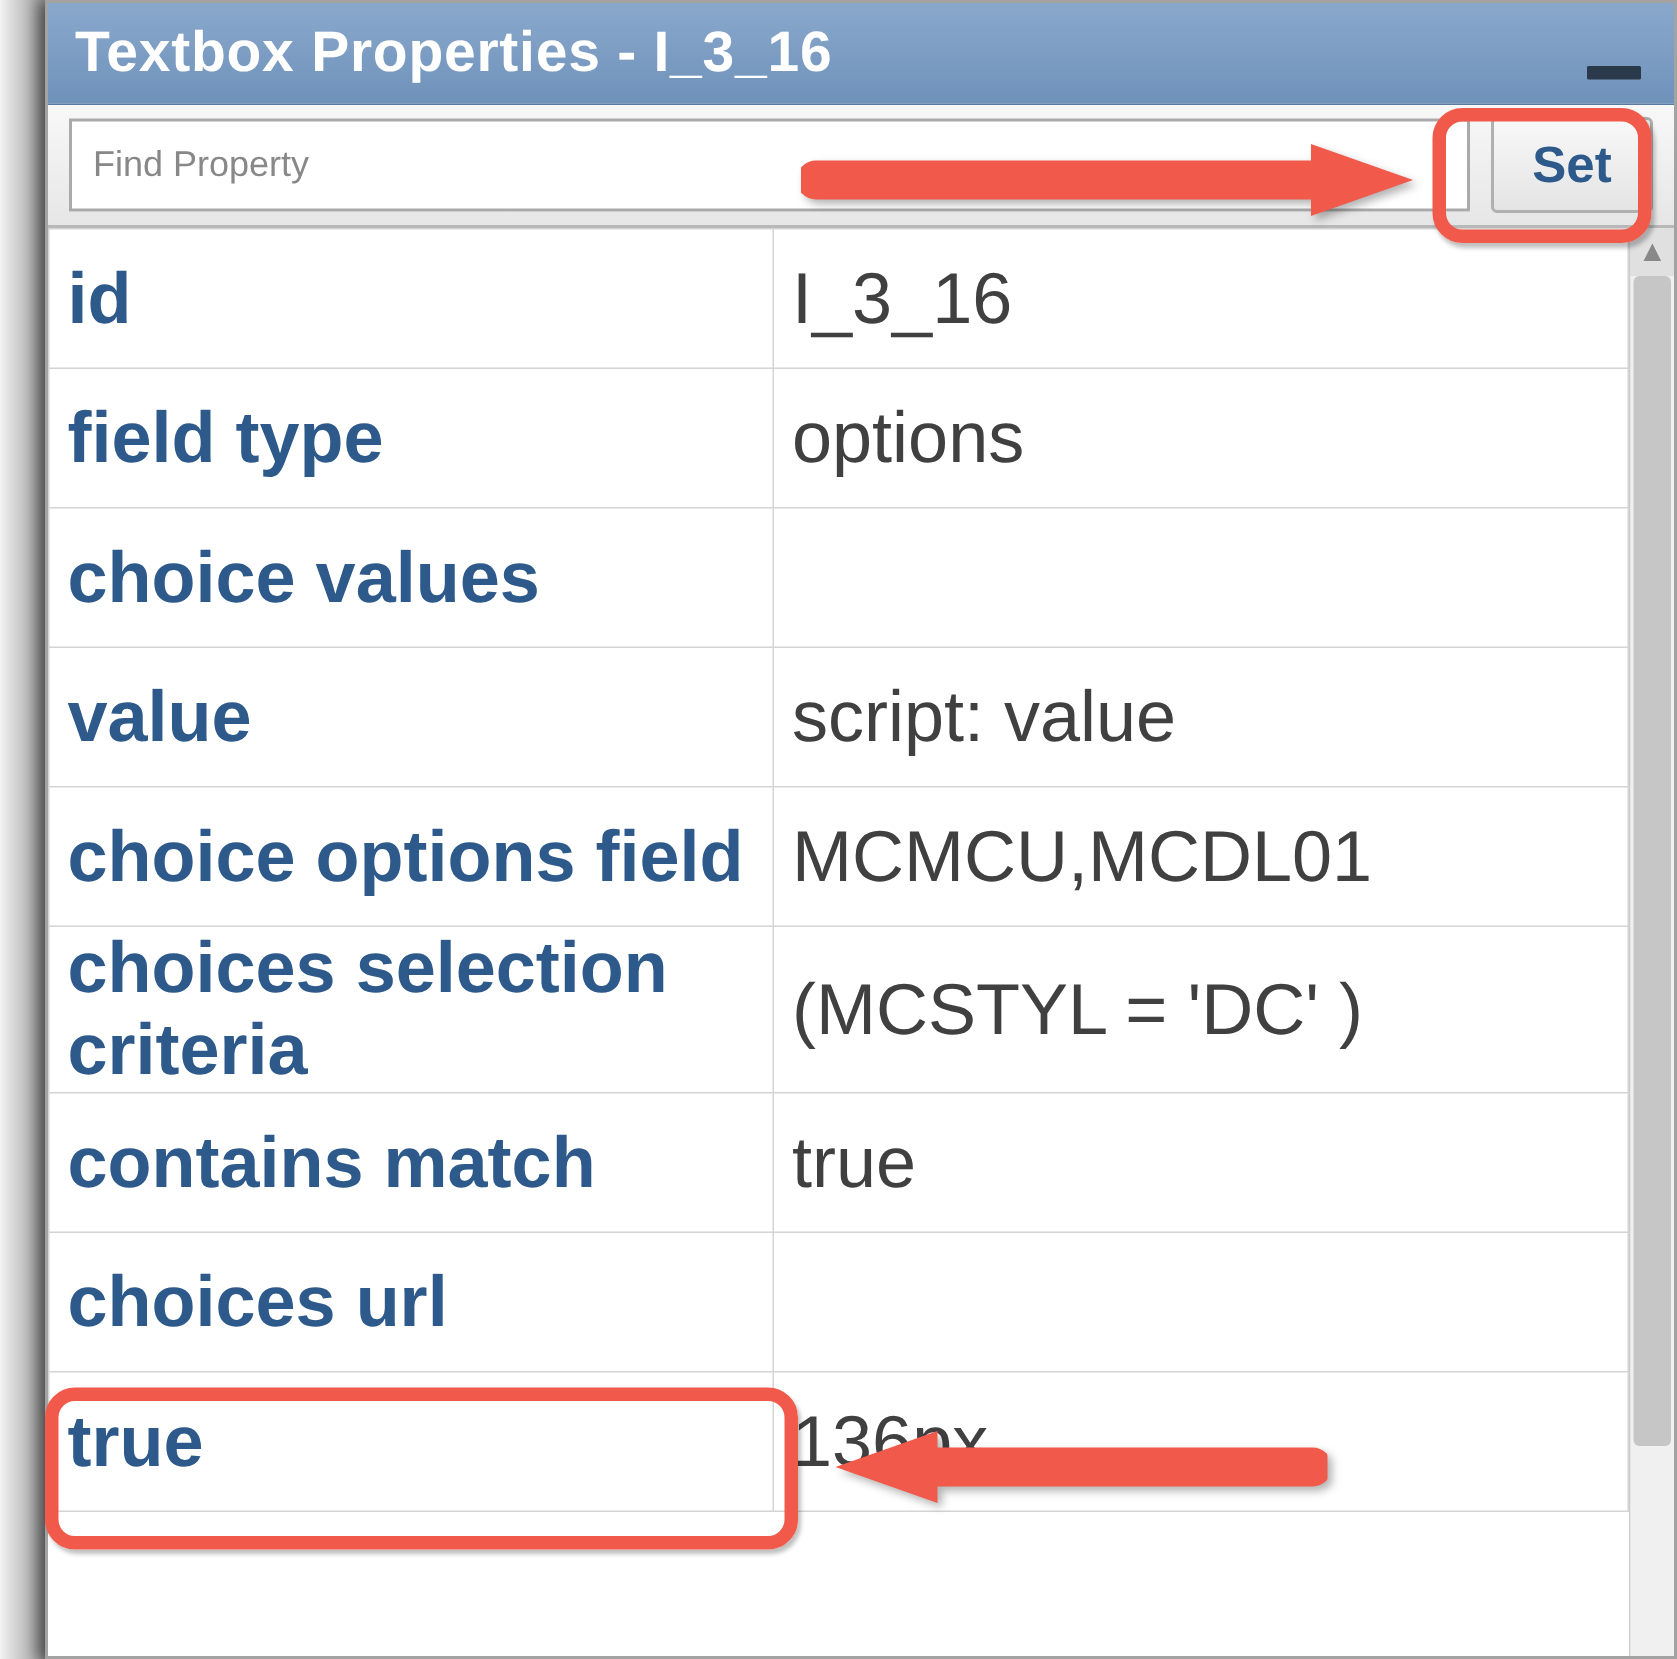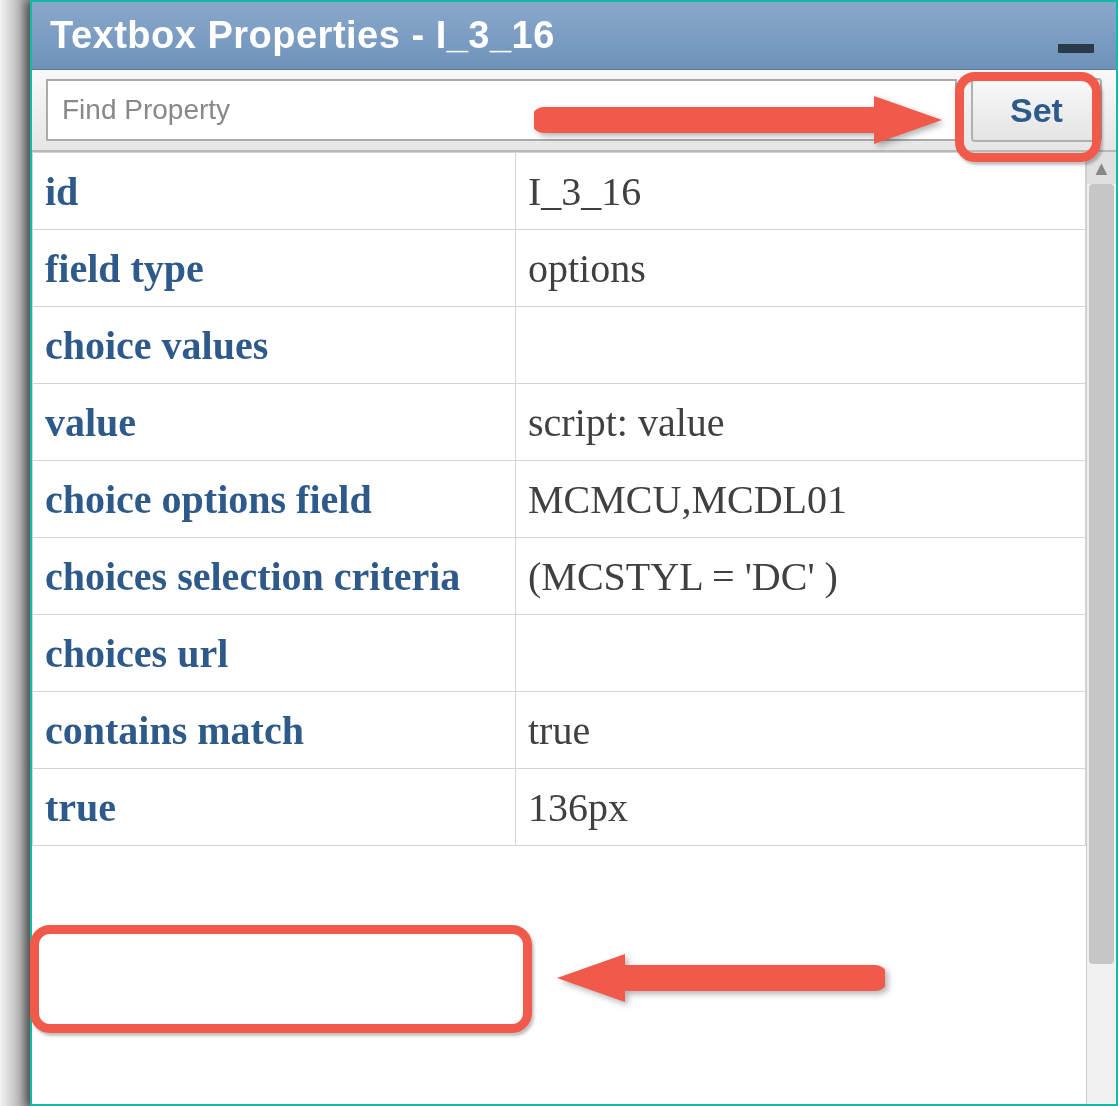--- a/index.html
+++ b/index.html
@@ -10,21 +10,21 @@
       height: 1106px;
       overflow: hidden;
       position: relative;
     }
     .window {
       position: absolute;
       left: 30px;
       top: 0;
       width: 1088px;
       height: 1106px;
-      border: 2px solid #14b8a6;
+      border: 2px solid #a3a3a3;
       background: #fff;
       box-shadow: -6px 0 8px rgba(0,0,0,0.35), 0 6px 8px rgba(0,0,0,0.25);
     }
     .left-shadow {
       position: absolute;
       left: 0; top: 0; bottom: 0;
       width: 30px;
       background: linear-gradient(to right, rgba(0,0,0,0.05), rgba(0,0,0,0.4));
       pointer-events: none;
     }
@@ -62,31 +62,31 @@
       background: linear-gradient(to bottom, #f8f8f8, #e6e6e6);
       border-bottom: 2px solid #b8b8b8;
       display: flex;
       align-items: center;
       padding: 10px 14px;
       gap: 14px;
     }
     .find-input {
       flex: 1;
       height: 62px;
-      font-size: 28px;
+      font-size: 24px;
       color: #444;
       padding: 0 14px;
       border: 2px solid #aaa;
       background: #fff;
     }
     .find-input::placeholder {
       color: #888;
     }
     .set-button {
-      width: 131px;
+      width: 108px;
       height: 64px;
       font-size: 34px;
       font-weight: bold;
       color: #2d5a8a;
       background: linear-gradient(to bottom, #f8f8f8, #e4e4e4);
       border: 2px solid #b0b0b0;
       border-radius: 4px;
       cursor: pointer;
     }
     .content-area {
@@ -96,24 +96,23 @@
     .table-wrapper {
       flex: 1;
       overflow: hidden;
     }
     table {
       width: 100%;
       border-collapse: collapse;
     }
     td {
       border: 1px solid #d4d4d4;
-      height: 77px;
+      height: 93px;
       vertical-align: middle;
-      font-size: 40px;
-      font-family: Liberation Serif, serif;
+      font-size: 48px;
     }
     td.prop-name {
       width: 483px;
       color: #2d5a8a;
       font-weight: bold;
       padding: 0 12px;
     }
     td.prop-value {
       color: #404040;
       padding: 0 12px;
@@ -212,26 +211,26 @@
           </tr>
           <tr>
             <td class="prop-name">choice options field</td>
             <td class="prop-value">MCMCU,MCDL01</td>
           </tr>
           <tr>
             <td class="prop-name">choices selection criteria</td>
             <td class="prop-value">(MCSTYL = 'DC' )</td>
           </tr>
           <tr>
+            <td class="prop-name">contains match</td>
+            <td class="prop-value">true</td>
+          </tr>
+          <tr>
             <td class="prop-name">choices url</td>
             <td class="prop-value"></td>
-          </tr>
-          <tr>
-            <td class="prop-name">contains match</td>
-            <td class="prop-value">true</td>
           </tr>
           <tr>
             <td class="prop-name">true</td>
             <td class="prop-value">136px</td>
           </tr>
         </tbody>
       </table>
     </div>
 
     <div class="scrollbar">

